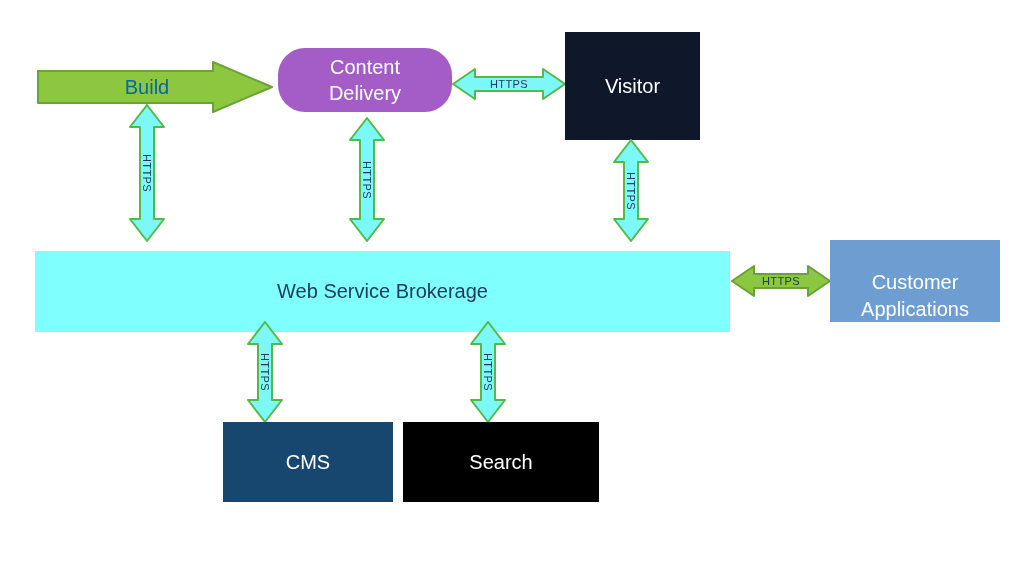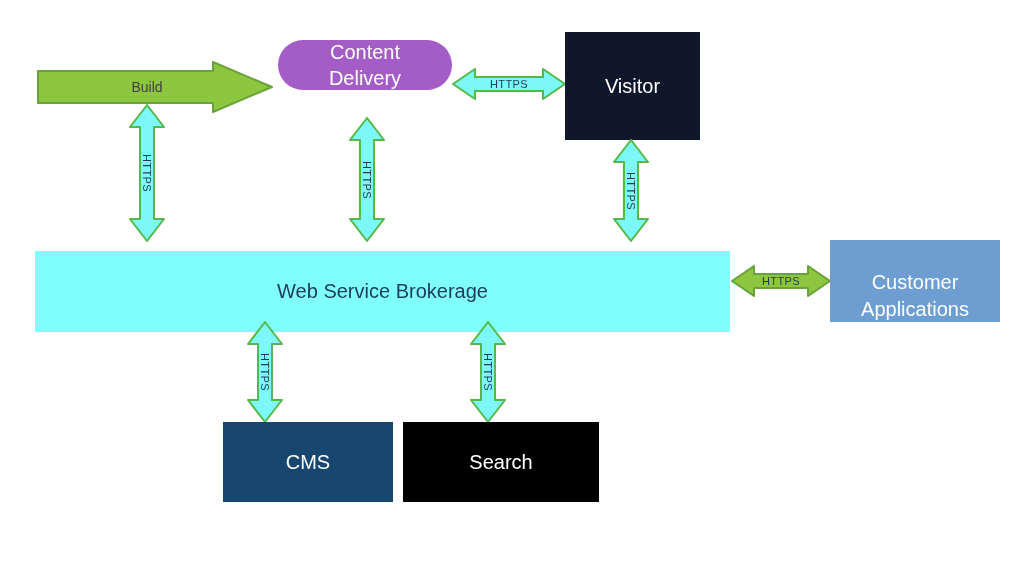--- a/index.html
+++ b/index.html
@@ -35,24 +35,24 @@
 </style>
 </head>
 <body>
 
 <div class="canvas">
 
   <div class="shape" style="left:37px;top:61px;width:236px;height:52px">
     <svg width="236" height="52" viewBox="0 0 236 52">
       <polygon points="1,10 176,10 176,1 235,26 176,51 176,42 1,42" stroke-width="2" stroke-linejoin="round" style="fill: rgb(141, 198, 63); stroke: rgb(105, 162, 58);"></polygon>
     </svg>
-    <span class="node-label" style="position:absolute;left:0;top:0;width:220px;height:52px;display:flex;align-items:center;justify-content:center;color:#404040;font-size:14px">Build</span>
+    <span class="node-label" style="position:absolute;left:0;top:0;width:220px;height:52px;display:flex;align-items:center;justify-content:center;color:#0369a1;font-size:20px">Build</span>
   </div>
 
-  <div class="node" style="left: 278px; top: 40px; width: 174px; height: 50px; background-color: rgb(164, 92, 198); border-radius: 27px;">
+  <div class="node" style="left: 278px; top: 48px; width: 174px; height: 64px; background-color: rgb(164, 92, 198); border-radius: 27px;">
     <span class="node-label" style="max-width:110px">Content Delivery</span>
   </div>
 
   <div class="shape" style="left:452px;top:67px;width:114px;height:34px">
     <svg width="114" height="34" viewBox="0 0 114 34">
       <polygon points="1,17 23,2 23,10 91,10 91,2 113,17 91,32 91,24 23,24 23,32" stroke-width="2" stroke-linejoin="round" style="fill: rgb(125, 248, 248); stroke: rgb(84, 185, 72);"></polygon>
     </svg>
     <span class="arrow-label h-center" style="color: rgb(27, 58, 92);">HTTPS</span>
   </div>
 

